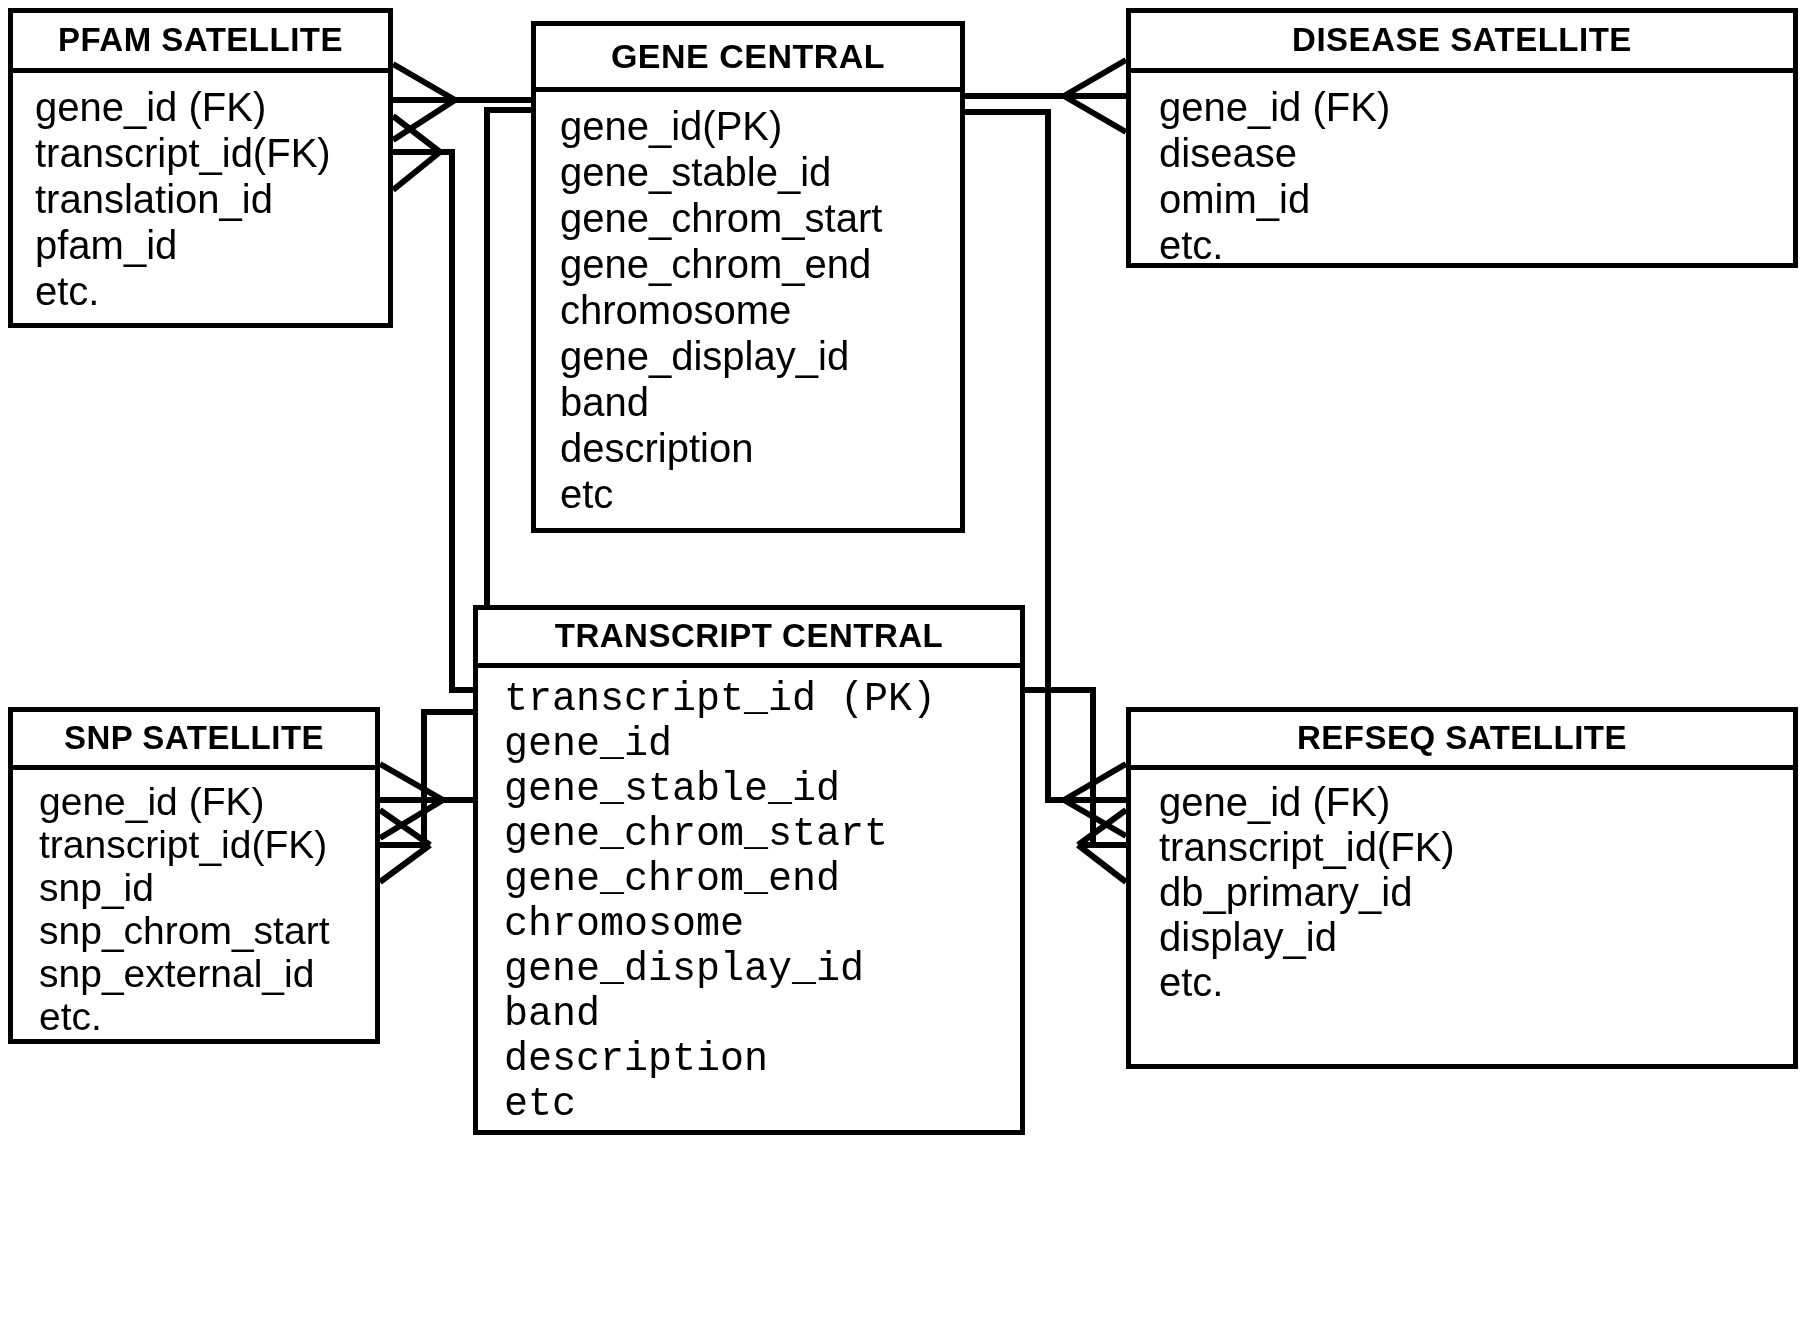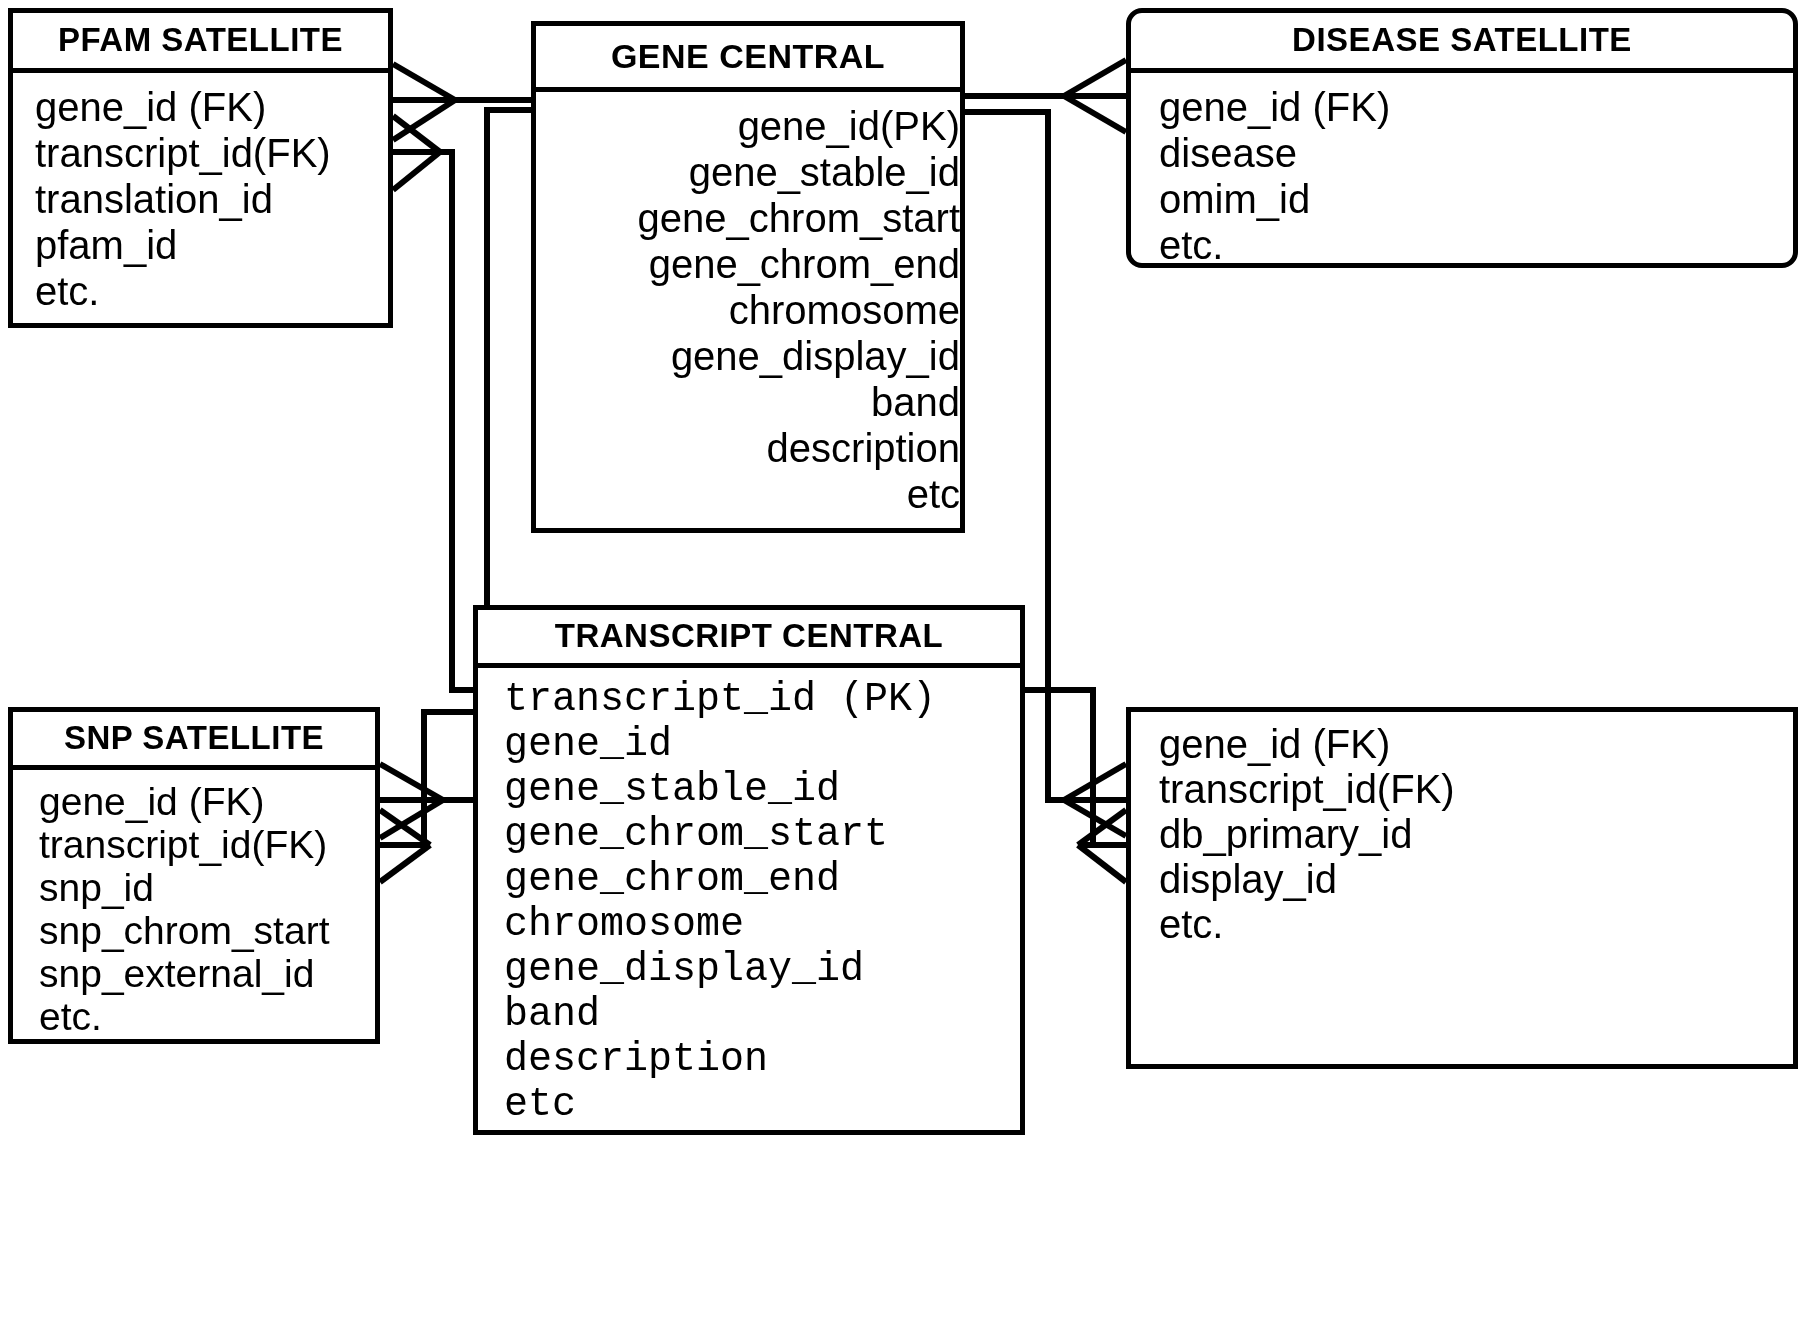--- a/index.html
+++ b/index.html
@@ -50,24 +50,24 @@
   
   #ent-pfam { left: 8px; top: 8px; width: 385px; height: 320px; }
   #ent-pfam .entity-title { height: 60px; line-height: 54px; font-size: 33px; }
   #ent-pfam .entity-fields { padding: 14px 0 0 22px; }
   #ent-pfam .field { font-size: 40px; margin-bottom: 6px; }
 
   
   #ent-gene { left: 531px; top: 21px; width: 434px; height: 512px; }
   #ent-gene .entity-title { height: 66px; line-height: 60px; font-size: 34px; }
   #ent-gene .entity-fields { padding: 14px 0 0 24px; }
-  #ent-gene .field { font-size: 40px; margin-bottom: 6px; text-align: right; }
-
-  
-  #ent-disease { left: 1126px; top: 8px; width: 672px; height: 260px; border-radius: 16px; }
+  #ent-gene .field { font-size: 40px; margin-bottom: 6px; }
+
+  
+  #ent-disease { left: 1126px; top: 8px; width: 672px; height: 260px; }
   #ent-disease .entity-title { height: 60px; line-height: 54px; font-size: 33px; }
   #ent-disease .entity-fields { padding: 14px 0 0 28px; }
   #ent-disease .field { font-size: 40px; margin-bottom: 6px; }
 
   
   #ent-snp { left: 8px; top: 707px; width: 372px; height: 337px; }
   #ent-snp .entity-title { height: 58px; line-height: 52px; font-size: 33px; }
   #ent-snp .entity-fields { padding: 12px 0 0 26px; }
   #ent-snp .field { font-size: 39px; margin-bottom: 4px; }
 
@@ -216,20 +216,21 @@
       <div class="field">gene_chrom_end</div>
       <div class="field">chromosome</div>
       <div class="field">gene_display_id</div>
       <div class="field">band</div>
       <div class="field">description</div>
       <div class="field">etc</div>
     </div>
   </div>
 
   <div class="entity" id="ent-refseq">
+    <div class="entity-title">REFSEQ SATELLITE</div>
     <div class="entity-fields">
       <div class="field">gene_id (FK)</div>
       <div class="field">transcript_id(FK)</div>
       <div class="field">db_primary_id</div>
       <div class="field">display_id</div>
       <div class="field">etc.</div>
     </div>
   </div>
 
 </div>

